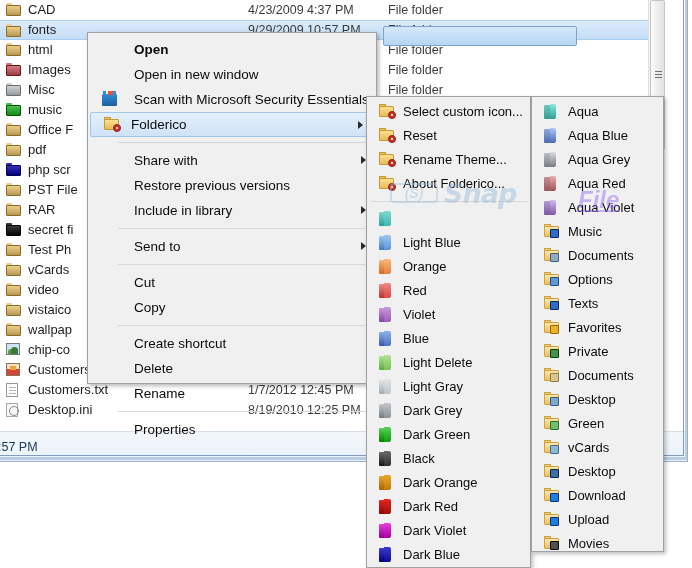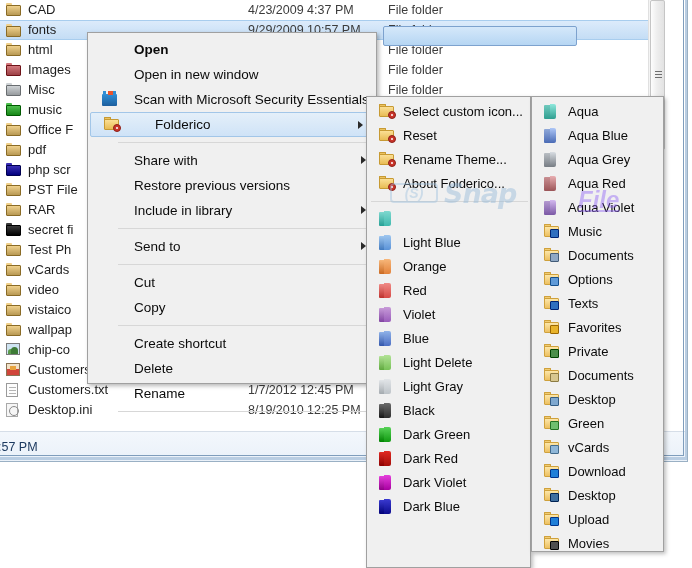--- a/index.html
+++ b/index.html
@@ -117,21 +117,21 @@
   }
   .mi {
     position:relative; height: 25px; line-height: 25px;
     font-size:13.5px; color:#0b0b0b; padding-left:46px; white-space:nowrap;
   }
   .mi.bold { font-weight:bold; }
   .mi.hl {
     background: linear-gradient(to bottom,#e4eff9,#cfe3f7);
     border:1px solid #a2c6e8; border-radius:2px;
     height:25px; line-height:23px; margin: 0 2px;
-    padding-left:64px;
+    padding-left:40px;
   }
   .mi .arrow {
     position:absolute; right: 10px; top: 8px;
     border-top:4px solid transparent; border-bottom:4px solid transparent;
     border-left:5px solid #2a2a2a;
   }
   .mi .mic { position:absolute; left: 13px; top: 4px; width:17px; height:17px; }
   .sep { height:1px; background:#d7d7d7; margin: 5px 2px 5px 30px; }
   .sep.full { margin-left:4px; }
 
@@ -451,20 +451,21 @@
         <div class="sep"></div>
         <div class="mi"><span>Send to</span><span class="arrow"></span></div>
         <div class="sep"></div>
         <div class="mi"><span>Cut</span></div>
         <div class="mi"><span>Copy</span></div>
         <div class="sep"></div>
         <div class="mi"><span>Create shortcut</span></div>
         <div class="mi"><span>Delete</span></div>
         <div class="mi"><span>Rename</span></div>
         <div class="sep"></div>
+        <div class="mi"><span>Properties</span></div>
       </div>
   </div>
 
   <div class="submenu">
     <div id="subitems" style="position:relative; padding-top:3px;">
         <div class="smi"><div class="sic">
             <div class="fico">
               <div class="ft"></div>
               <div class="fb"></div>
               <div class="gear"></div>
@@ -535,30 +536,42 @@
             </div>
           </div><span>Light Delete</span></div>
         <div class="smi"><div class="sic">
             <div class="tf">
               <div class="l" style="background: linear-gradient(rgb(226, 229, 232), rgb(164, 170, 175));"></div>
               <div class="r" style="background: linear-gradient(rgb(226, 229, 232), rgb(189, 195, 200));"></div>
             </div>
           </div><span>Light Gray</span></div>
         <div class="smi"><div class="sic">
             <div class="tf">
+              <div class="l" style="background: linear-gradient(rgb(194, 198, 202), rgb(115, 121, 127));"></div>
+              <div class="r" style="background: linear-gradient(rgb(194, 198, 202), rgb(140, 146, 152));"></div>
+            </div>
+          </div><span>Dark Grey</span></div>
+        <div class="smi"><div class="sic">
+            <div class="tf">
+              <div class="l" style="background: linear-gradient(rgb(87, 210, 87), rgb(0, 130, 0));"></div>
+              <div class="r" style="background: linear-gradient(rgb(87, 210, 87), rgb(17, 155, 17));"></div>
+            </div>
+          </div><span>Dark Green</span></div>
+        <div class="smi"><div class="sic">
+            <div class="tf">
               <div class="l" style="background: linear-gradient(rgb(106, 106, 106), rgb(21, 21, 21));"></div>
               <div class="r" style="background: linear-gradient(rgb(106, 106, 106), rgb(46, 46, 46));"></div>
             </div>
           </div><span>Black</span></div>
         <div class="smi"><div class="sic">
             <div class="tf">
-              <div class="l" style="background: linear-gradient(rgb(87, 210, 87), rgb(0, 130, 0));"></div>
-              <div class="r" style="background: linear-gradient(rgb(87, 210, 87), rgb(17, 155, 17));"></div>
-            </div>
-          </div><span>Dark Green</span></div>
+              <div class="l" style="background: linear-gradient(rgb(233, 167, 46), rgb(167, 97, 0));"></div>
+              <div class="r" style="background: linear-gradient(rgb(233, 167, 46), rgb(192, 122, 9));"></div>
+            </div>
+          </div><span>Dark Orange</span></div>
         <div class="smi"><div class="sic">
             <div class="tf">
               <div class="l" style="background: linear-gradient(rgb(224, 42, 34), rgb(139, 0, 0));"></div>
               <div class="r" style="background: linear-gradient(rgb(224, 42, 34), rgb(164, 13, 8));"></div>
             </div>
           </div><span>Dark Red</span></div>
         <div class="smi"><div class="sic">
             <div class="tf">
               <div class="l" style="background: linear-gradient(rgb(229, 63, 220), rgb(143, 0, 135));"></div>
               <div class="r" style="background: linear-gradient(rgb(229, 63, 220), rgb(168, 0, 160));"></div>
@@ -673,30 +686,30 @@
             <div class="sp">
               <div class="tabb"></div>
               <div class="base"></div>
               <div class="ov" style="background: rgb(143, 183, 216); border: 1px solid rgb(67, 107, 140); border-radius: 1px;"></div>
             </div>
           </div><span>vCards</span></div>
         <div class="smi"><div class="sic">
             <div class="sp">
               <div class="tabb"></div>
               <div class="base"></div>
+              <div class="ov" style="background: rgb(63, 111, 159); border: 1px solid rgb(0, 35, 83); border-radius: 1px;"></div>
+            </div>
+          </div><span>Desktop</span></div>
+        <div class="smi"><div class="sic">
+            <div class="sp">
+              <div class="tabb"></div>
+              <div class="base"></div>
               <div class="ov" style="background: rgb(31, 127, 216); border: 1px solid rgb(0, 51, 140); border-radius: 1px;"></div>
             </div>
           </div><span>Download</span></div>
-        <div class="smi"><div class="sic">
-            <div class="sp">
-              <div class="tabb"></div>
-              <div class="base"></div>
-              <div class="ov" style="background: rgb(63, 111, 159); border: 1px solid rgb(0, 35, 83); border-radius: 1px;"></div>
-            </div>
-          </div><span>Desktop</span></div>
         <div class="smi"><div class="sic">
             <div class="sp">
               <div class="tabb"></div>
               <div class="base"></div>
               <div class="ov" style="background: rgb(31, 127, 216); border: 1px solid rgb(0, 51, 140); border-radius: 1px;"></div>
             </div>
           </div><span>Upload</span></div>
         <div class="smi"><div class="sic">
             <div class="sp">
               <div class="tabb"></div>

